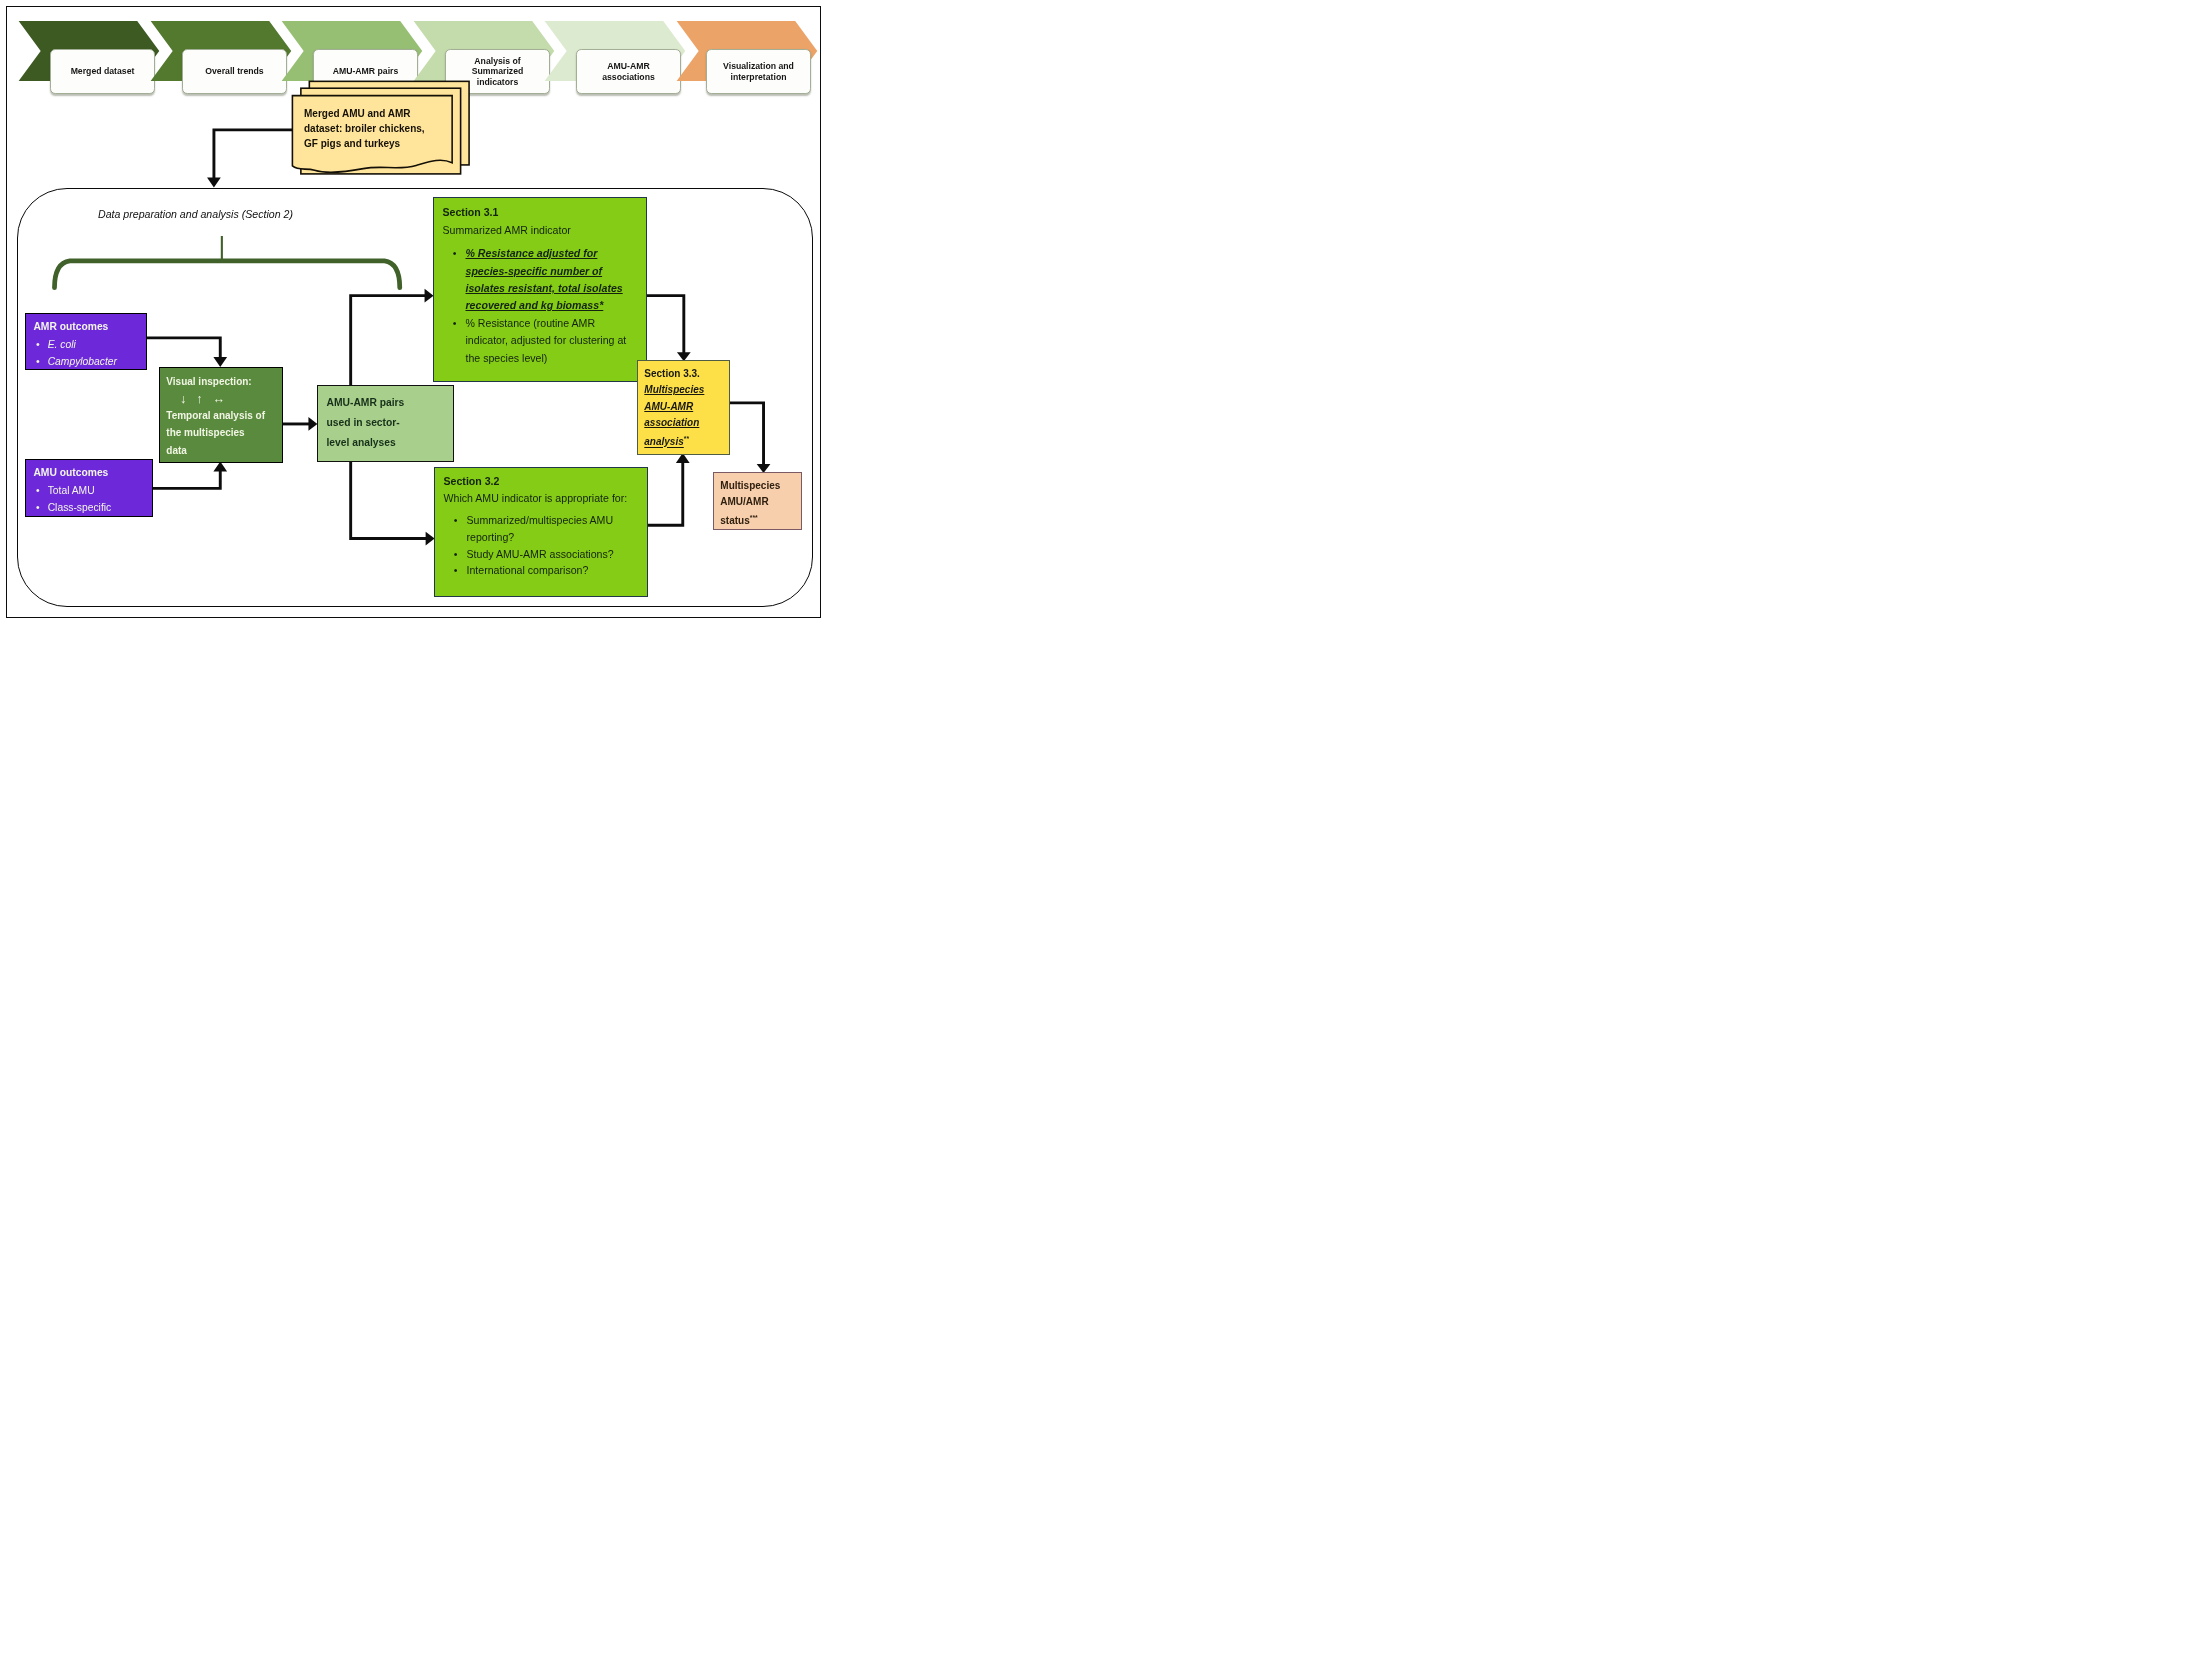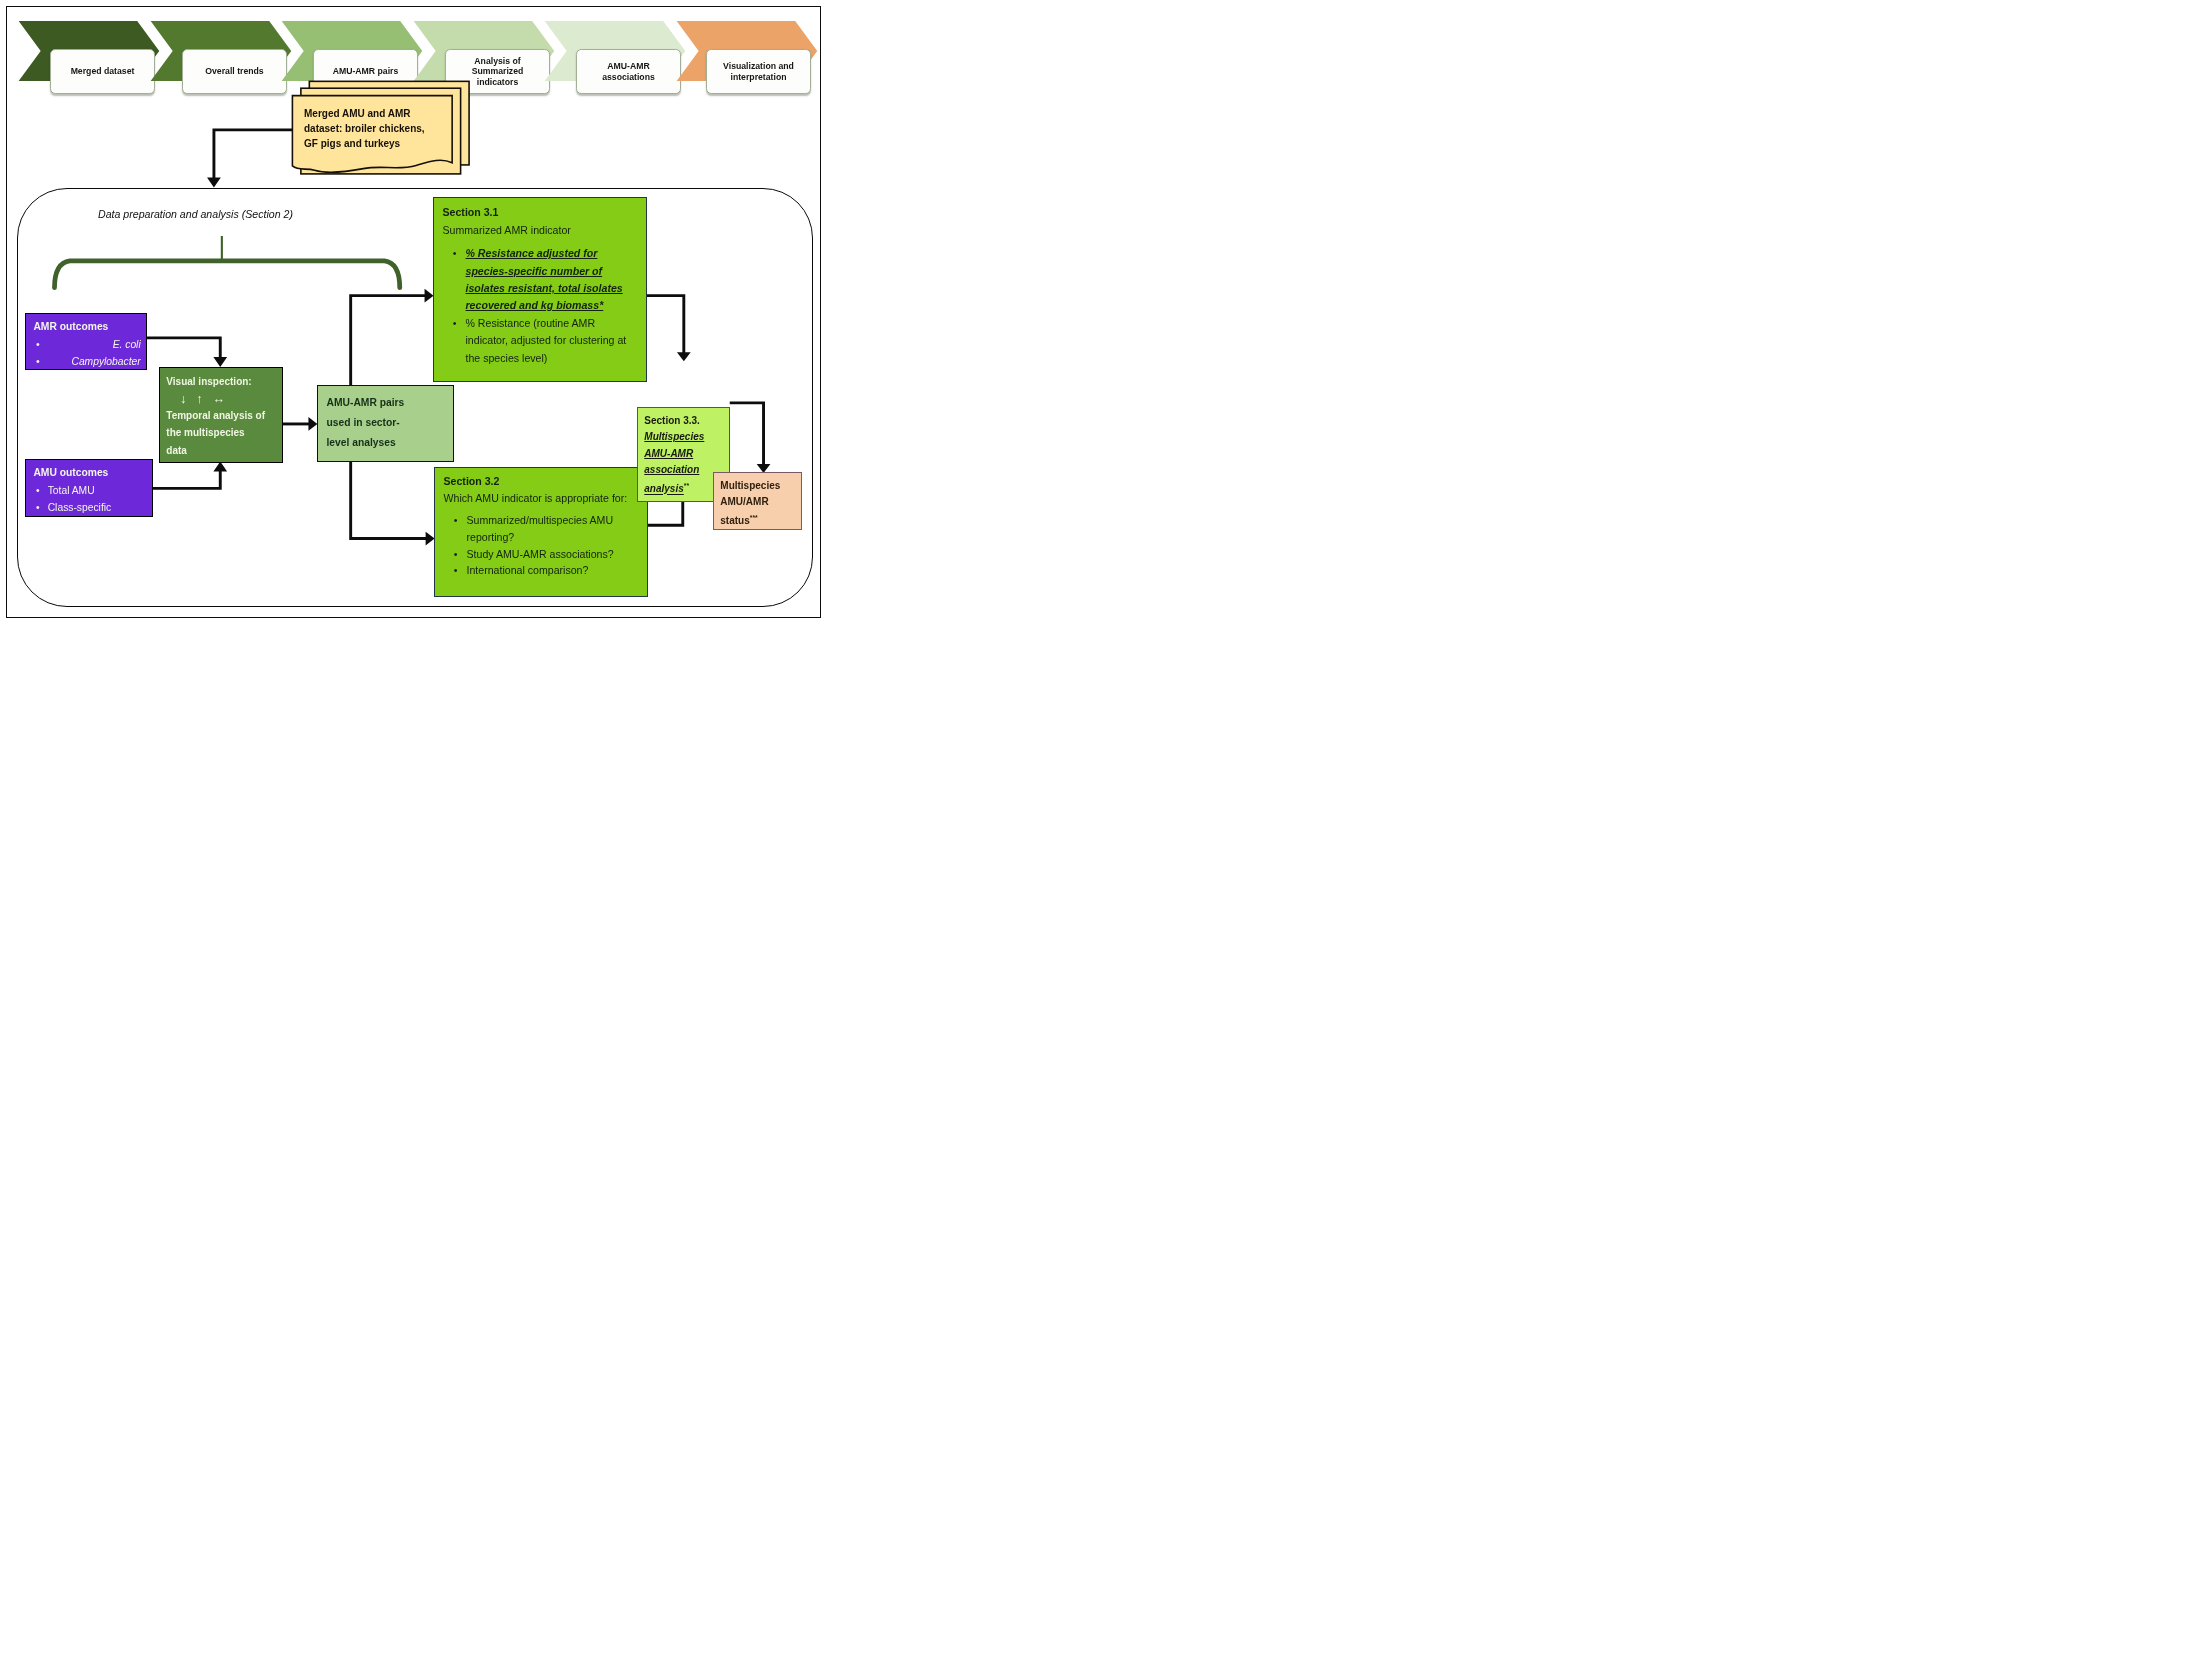--- a/index.html
+++ b/index.html
@@ -21,30 +21,30 @@
   .flow-rect{position:absolute;left:17px;top:188px;width:794px;height:417px;border:1.6px solid #0a0a0a;
     border-radius:50px;background:transparent;}
   .flow-title{position:absolute;left:98px;top:208px;width:296px;font-style:italic;font-size:10.6px;color:#101010;}
 
   
   .fbox{position:absolute;box-sizing:border-box;}
   .box-dark{background:#6d28d9;border:1.6px solid #000;color:#f2f6e8;}
   .box-mid{background:#5a8a3d;border:1.6px solid #000;color:#f0f5e4;}
   .box-pairs{background:#a9cf8c;border:1.3px solid #111;color:#16301a;}
   .box-sec{background:#84cc16;border:1.3px solid #22364a;color:#14230f;}
-  .box-33{background:#bef264;border:1.1px solid #4f5d44;color:#181811;margin-top:47px;}
+  .box-33{background:#fde047;border:1.1px solid #4f5d44;color:#181811;}
   .box-orange{background:#f8cfad;border:1.1px solid #7b5a66;color:#30200f;}
 
   .amr-box{left:25px;top:313px;width:122px;height:57px;padding:4.2px 5.3px 0 7.4px;font-size:10.3px;line-height:17.4px;}
   .amu-box{left:25px;top:459px;width:128px;height:58px;padding:4.2px 5.3px 0 7.4px;font-size:10.3px;line-height:17.4px;}
   .btitle{font-weight:bold;}
   .blist{list-style:none;margin:0;padding:0;}
   .blist li{position:relative;padding-left:14.3px;}
   .blist li::before{content:"\2022";position:absolute;left:2.6px;}
-  .italic-li{font-style:italic;text-align:right;}
+  .italic-li{font-style:italic;}
 
   .vis-box{left:159px;top:367px;width:124px;height:96px;padding:5.3px 0 0 6.3px;font-size:10px;font-weight:bold;line-height:17.4px;}
   .vis-arrows{font-size:12.7px;letter-spacing:3.2px;margin-left:13.7px;line-height:16px;}
   .vis-line2{display:block;width:99px;}
 
   .pairs-box{left:317px;top:385px;width:137px;height:77px;padding:7.4px 0 0 8.5px;font-size:10.3px;font-weight:bold;line-height:20px;}
   .pairs-text{display:block;width:95px;}
 
   .s31-box{left:433px;top:197px;width:214px;height:185px;padding:6.3px 7.4px 0 8.5px;font-size:10.6px;line-height:17.4px;}
   .s32-box{left:434px;top:467px;width:214px;height:130px;padding:5.3px 7.4px 0 8.5px;font-size:10.6px;line-height:16.6px;}

